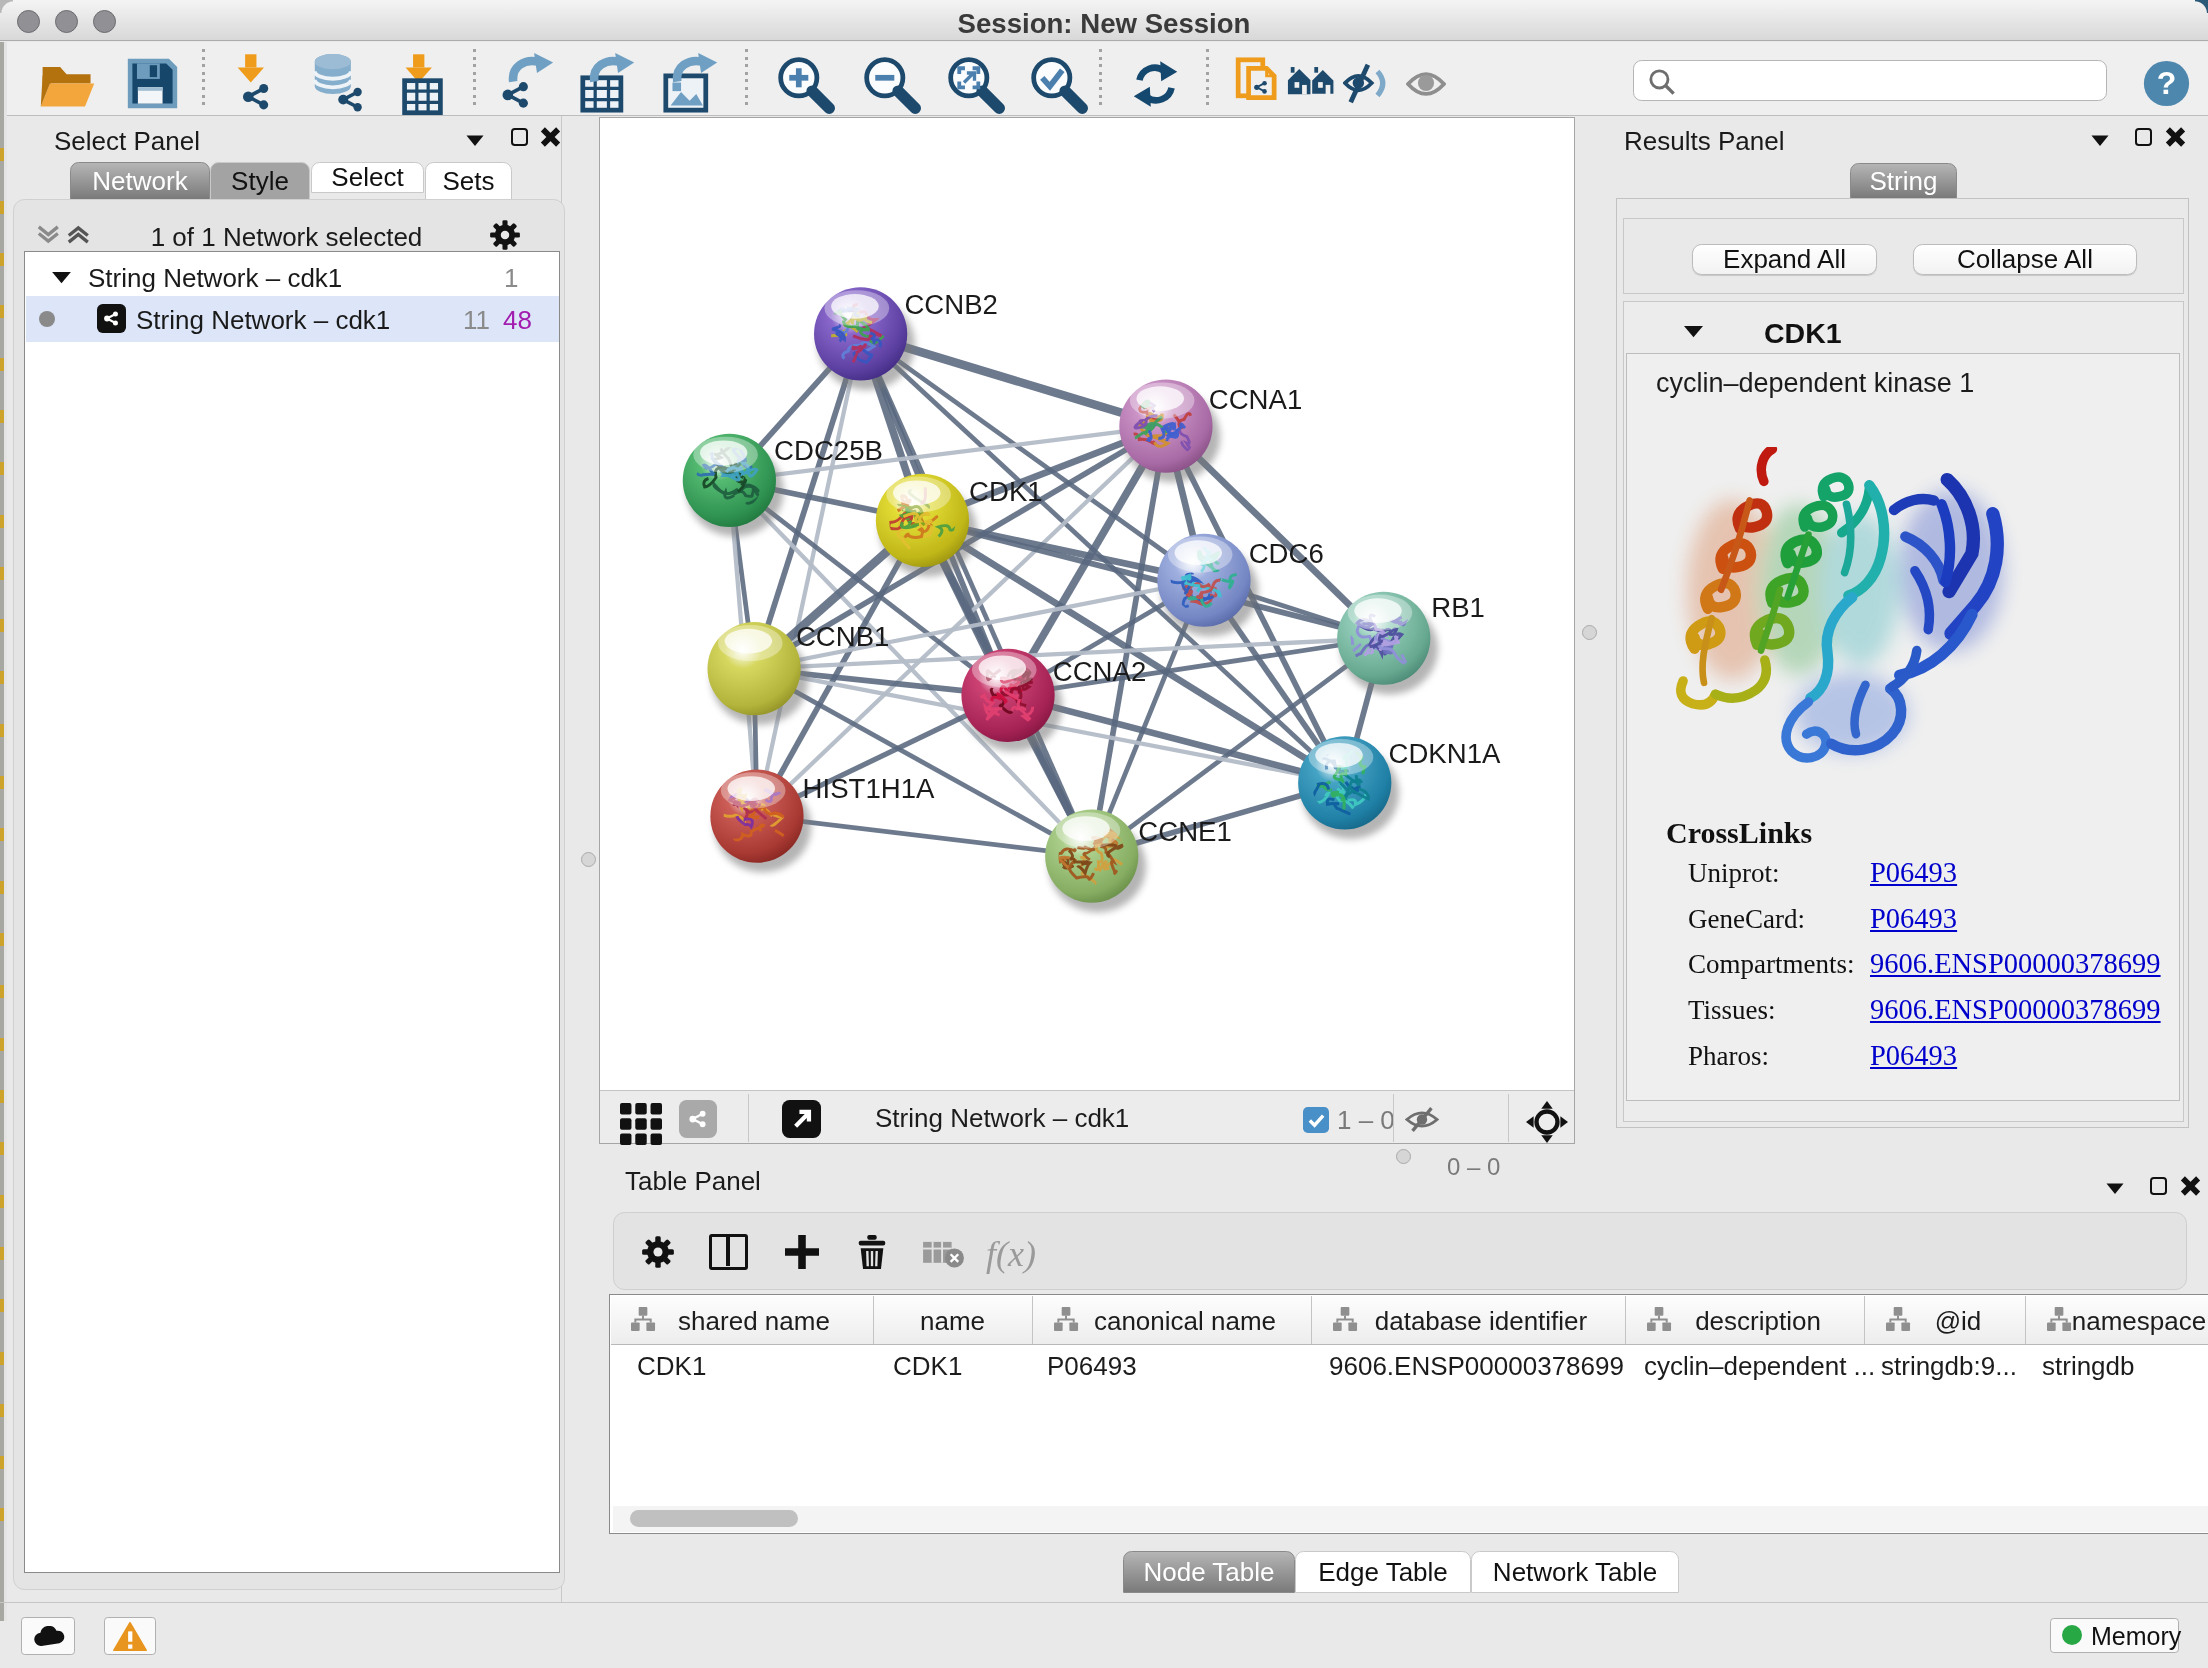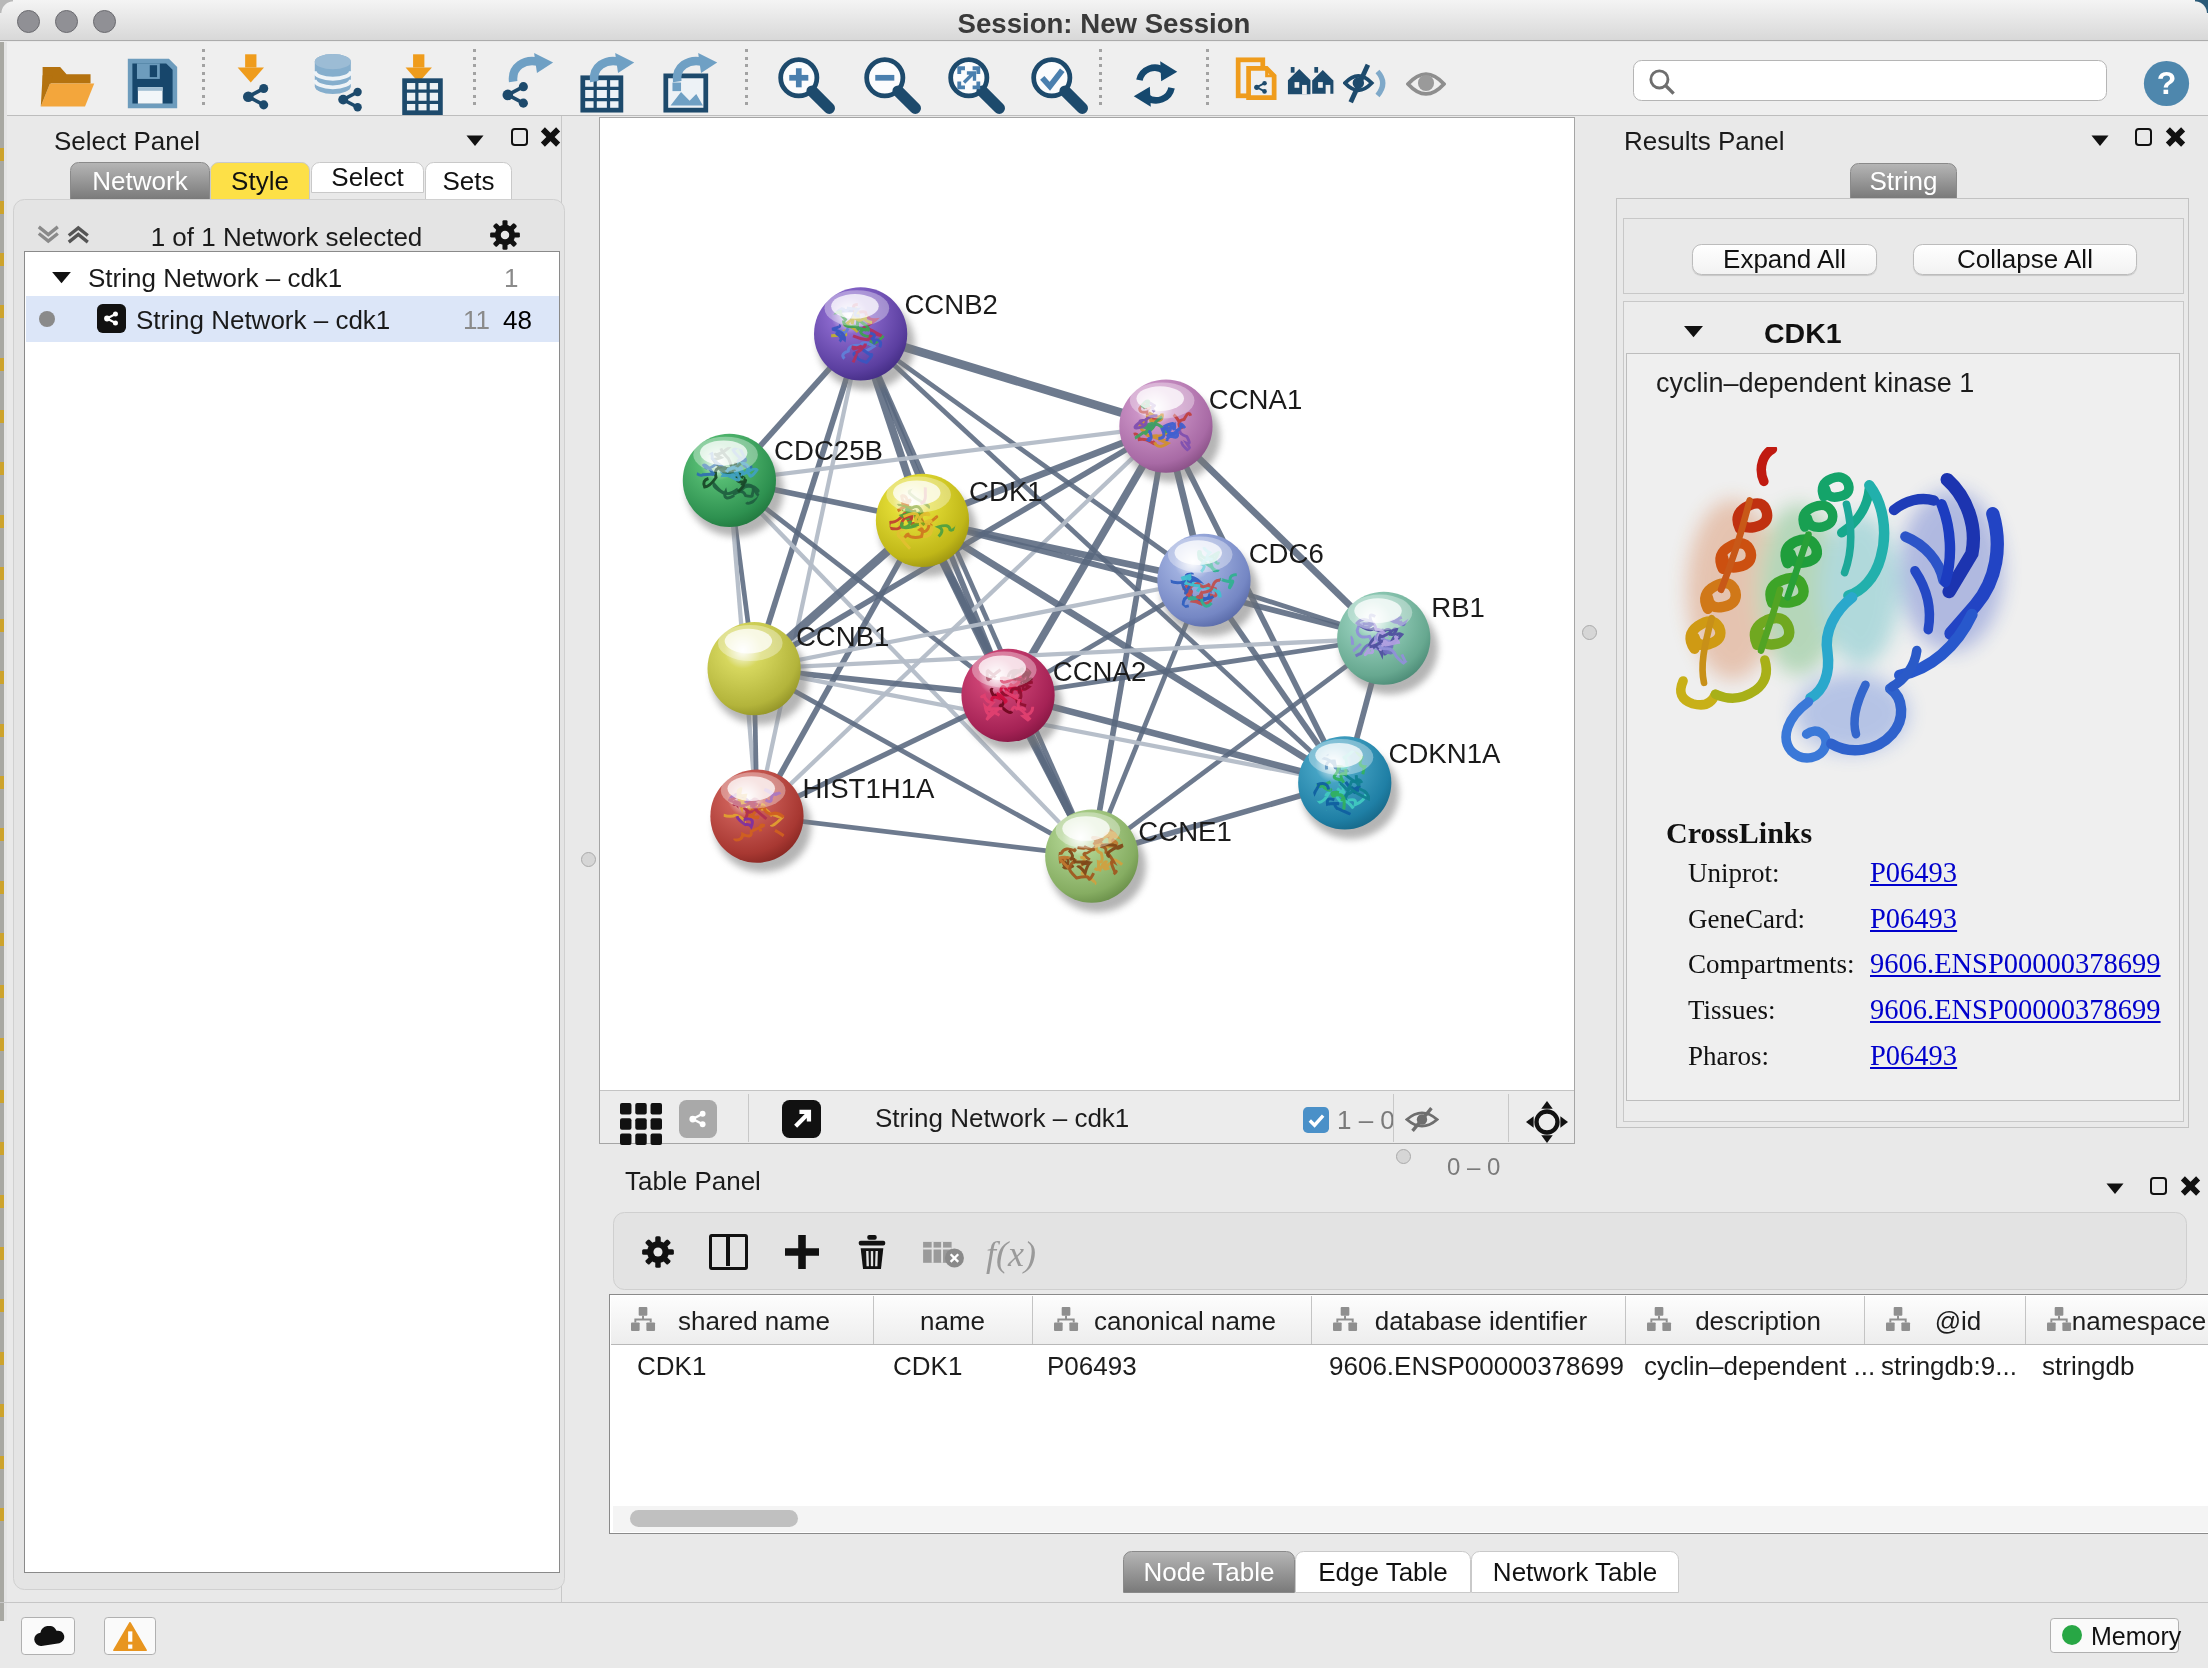--- a/index.html
+++ b/index.html
@@ -211,21 +211,21 @@
 <div class="abs" style="left:7.6px;top:116px;width:554px;height:1486px;background:#e9e9e9;border-right:1px solid #c8c8c8"></div>
 <div style="position:absolute;left:54px;top:126px;font-size:26px;color:#1a1a1a;font-weight:400;font-family:'Liberation Sans',sans-serif;white-space:nowrap;">Select Panel</div>
 <svg style="position:absolute;left:466px;top:135px;" width="18" height="11.4" viewBox="0 0 19 12">
     <path d="M0.5 0.5 h18 l-9 11 Z" fill="#111"></path>
   </svg>
 <div class="abs" style="left:511px;top:128px;width:17px;height:18px;border:2.9px solid #111;border-radius:3.8px"></div>
 <svg style="position:absolute;left:540px;top:127px;" width="21" height="20" viewBox="0 0 22 21">
     <path d="M3 2.5 L19 18.5 M19 2.5 L3 18.5" stroke="#111" stroke-width="6"></path>
   </svg>
 <div class="abs" style="left:70px;top:162px;width:140px;height:38px;background:linear-gradient(#b5b5b5,#7a7a7a);color:#fff;border:1px solid #8a8a8a;border-radius:8.6px 8.6px 0 0;font-size:26px;display:flex;align-items:center;justify-content:center">Network</div>
-<div class="abs" style="left:210px;top:162px;width:100px;height:38px;background:#fde047;color:#111;border:1px solid #c9c9c9;border-radius:8.6px 8.6px 0 0;font-size:26px;display:flex;align-items:center;justify-content:center">Style</div>
+<div class="abs" style="left:210px;top:162px;width:100px;height:38px;background:#a3a3a3;color:#111;border:1px solid #c9c9c9;border-radius:8.6px 8.6px 0 0;font-size:26px;display:flex;align-items:center;justify-content:center">Style</div>
 <div class="abs" style="left:311px;top:162px;width:113px;height:31px;background:#fff;color:#111;border:1px solid #c9c9c9;border-radius:8.6px 8.6px 0 0;font-size:26px;display:flex;align-items:center;justify-content:center">Select</div>
 <div class="abs" style="left:425px;top:162px;width:87px;height:38px;background:#fff;color:#111;border:1px solid #c9c9c9;border-radius:8.6px 8.6px 0 0;font-size:26px;display:flex;align-items:center;justify-content:center">Sets</div>
 <div class="abs" style="left:13.3px;top:199px;width:552px;height:1391px;background:#e4e4e4;border:1px solid #d0d0d0;border-radius:11.4px"></div>
 <svg style="position:absolute;left:35px;top:224px;" width="28.5" height="21" viewBox="0 0 30 22">
     <g fill="none" stroke="#8a8a8a" stroke-width="3.5">
       <path d="M4 3 l10 8 l10 -8"></path>
       <path d="M4 10 l10 8 l10 -8"></path>
     </g>
   </svg>
 <svg style="position:absolute;left:65px;top:224px;" width="28.5" height="21" viewBox="0 0 30 22">
@@ -262,21 +262,21 @@
     <g stroke="#fff" stroke-width="2.2" fill="#fff">
       <line x1="8.35" y1="13" x2="17.125" y2="8.35"></line>
       <line x1="8.35" y1="13" x2="17.125" y2="17.65"></line>
       <circle cx="8.35" cy="13" r="3.0" stroke="none"></circle>
       <circle cx="17.125" cy="8.35" r="2.6" stroke="none"></circle>
       <circle cx="17.125" cy="17.65" r="2.6" stroke="none"></circle>
     </g>
   </svg>
 <div style="position:absolute;left:136px;top:305px;font-size:26px;color:#1a1a1a;font-weight:400;font-family:'Liberation Sans',sans-serif;white-space:nowrap;">String Network – cdk1</div>
 <div style="position:absolute;left:463px;top:305px;font-size:26px;color:#8a8a8a;font-weight:400;font-family:'Liberation Sans',sans-serif;white-space:nowrap;">11</div>
-<div style="position:absolute;left:503px;top:305px;font-size:26px;color:#000000;font-weight:400;font-family:'Liberation Sans',sans-serif;white-space:nowrap;">48</div>
+<div style="position:absolute;left:503px;top:305px;font-size:26px;color:#a21caf;font-weight:400;font-family:'Liberation Sans',sans-serif;white-space:nowrap;">48</div>
 <div class="abs" style="left:599px;top:117px;width:976px;height:1027px;background:#fff;border:1px solid #a5a5a5"></div>
 <svg style="position:absolute;left:600px;top:118px;" width="974" height="973" viewBox="0 0 1024 1023">
     <defs>
       <filter id="blur1" x="-30%" y="-30%" width="160%" height="160%">
         <feGaussianBlur stdDeviation="4"></feGaussianBlur>
       </filter>
       <radialGradient id="g0" cx="0.38" cy="0.30" r="0.80">
         <stop offset="0" stop-color="#ffffff"></stop>
         <stop offset="0.25" stop-color="#8a68cc"></stop>
         <stop offset="0.75" stop-color="#5b3fa0"></stop>

